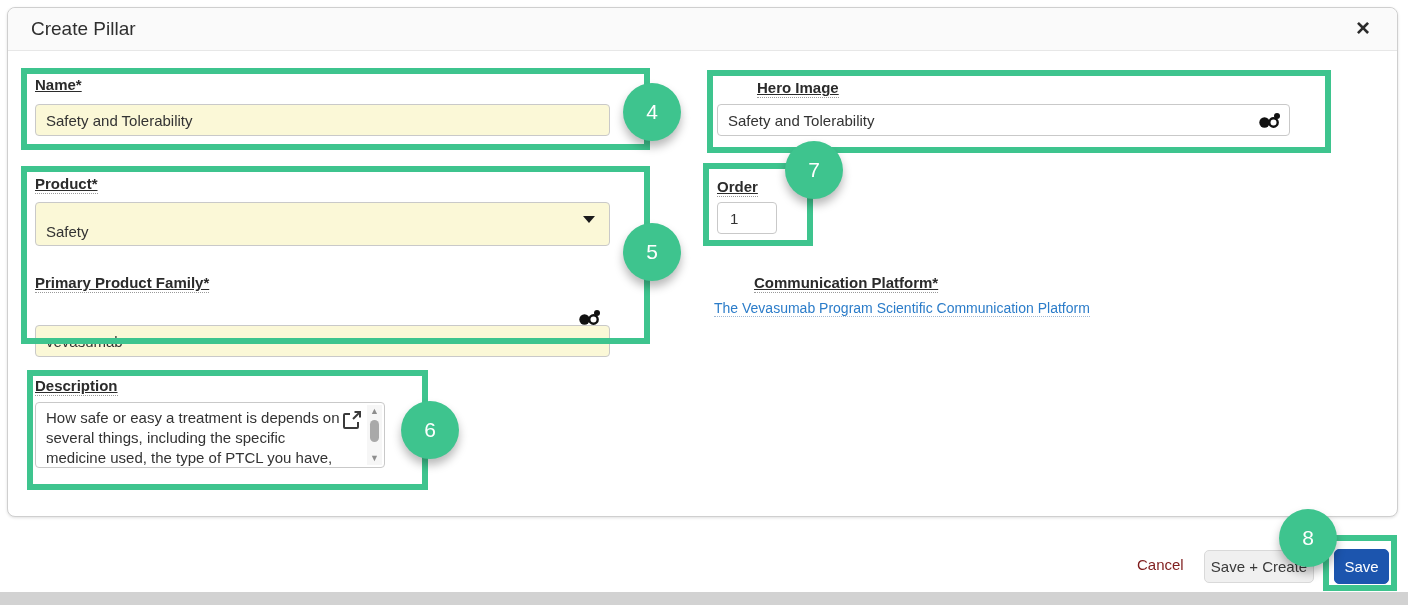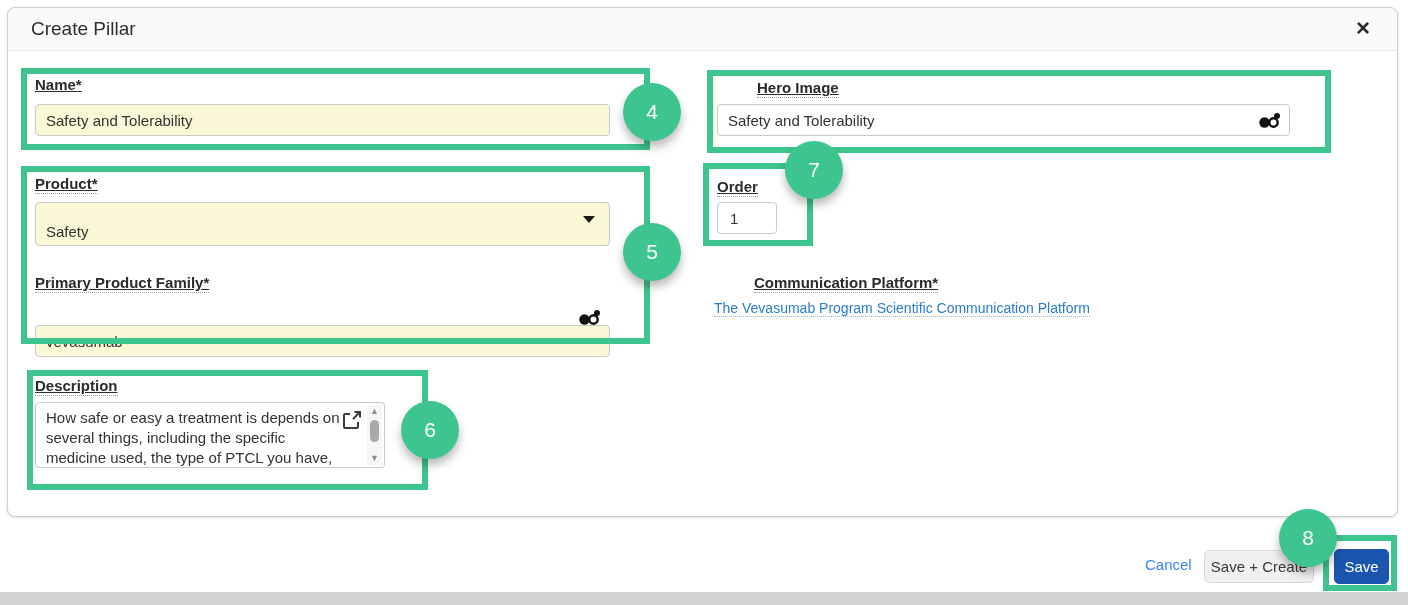--- a/index.html
+++ b/index.html
@@ -40,21 +40,21 @@
   .sbar .arr.up { top:0; }
   .sbar .arr.dn { bottom:0; }
   .sbar .thumb { position:absolute; left:3px; top:15px; width:9px; height:22px; background:#a9a9a9;
                  border-radius:5px; cursor:pointer; }
 
   .link { position:absolute; font-size:14px; color:var(--link_blue); text-decoration:none;
           border-bottom:1px dotted #9fb9d4; z-index:2; cursor:pointer; }
 
   .btn { position:absolute; font-family:"Liberation Sans", sans-serif; font-size:15px; border-radius:5px;
          cursor:pointer; z-index:2; }
-  .btn-cancel { left:1137px; top:556px; background:none; border:none; color:#3b82f6;margin-left:8px; }
+  .btn-cancel { left:1137px; top:556px; background:none; border:none; color:#7f1d1d; }
   .btn-savecreate { left:1204px; top:550px; width:110px; height:33px; background:#f0f0f0;
                     border:1px solid #d9d9d9; color:#3a3a3a; }
   .btn-save { left:1334px; top:549px; width:55px; height:35px; background:var(--save_blue);
               border:1px solid var(--save_blue); color:#ffffff; }
 
   .abox { position:absolute; border:6px solid var(--accent); background:transparent; z-index:5; pointer-events:none; }
   .abadge { position:absolute; width:58px; height:58px; border-radius:50%; background:var(--accent);
             color:#ffffff; font-size:21px; text-align:center; line-height:58px; z-index:6;
             box-shadow:0 6px 10px rgba(0,0,0,.28); }
 </style>

